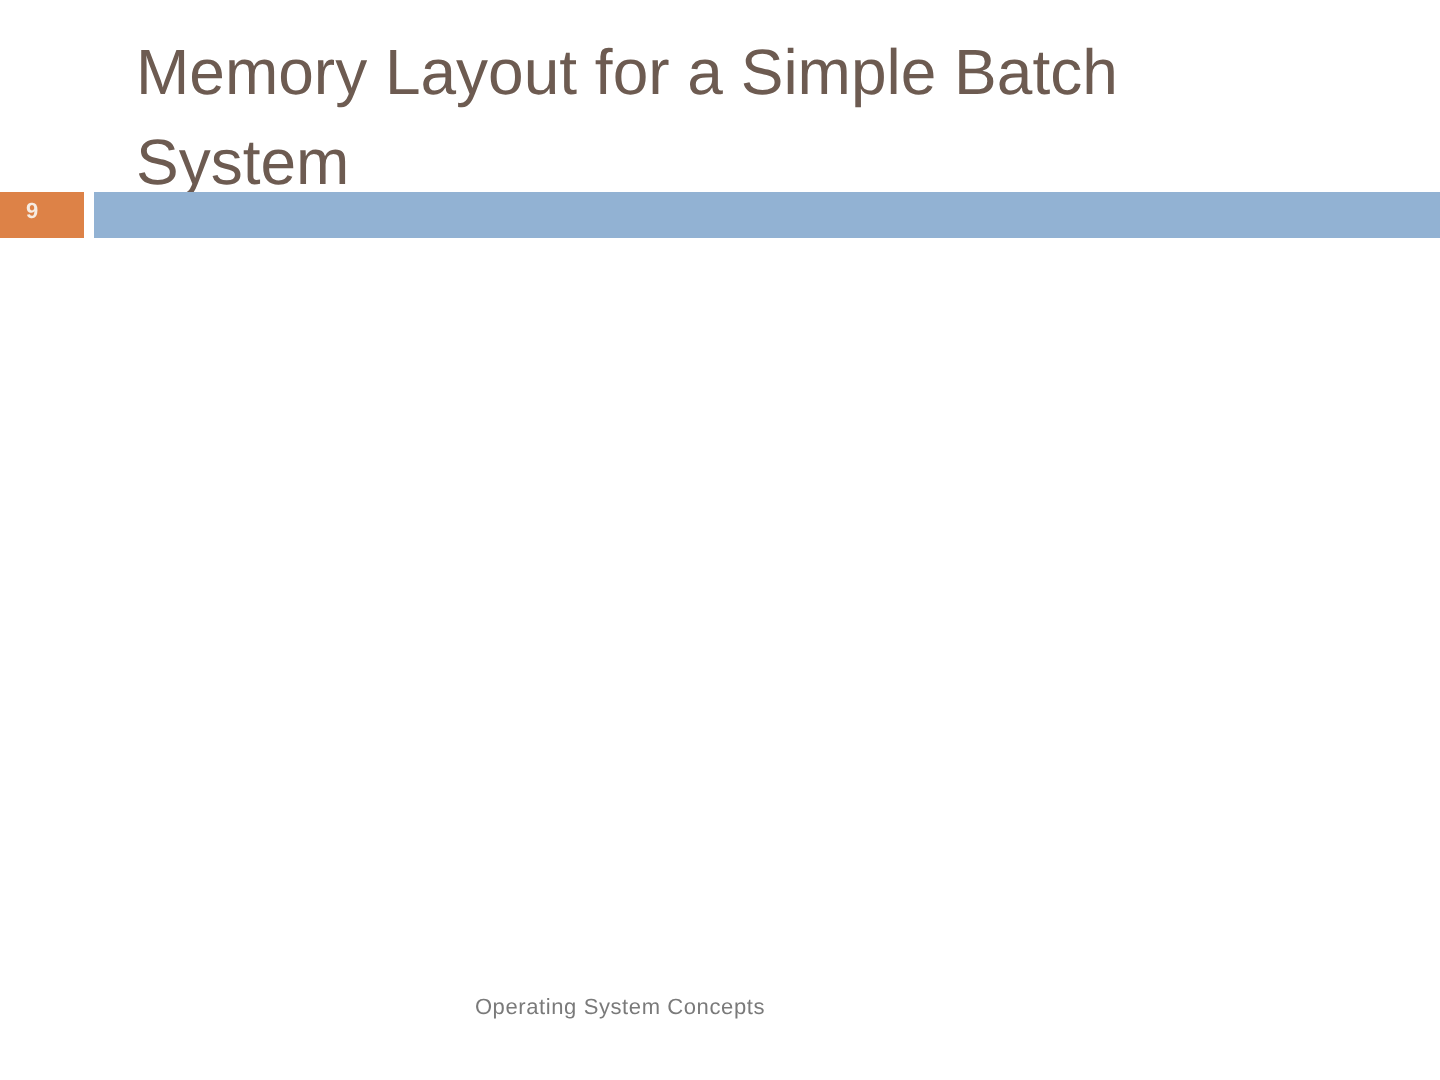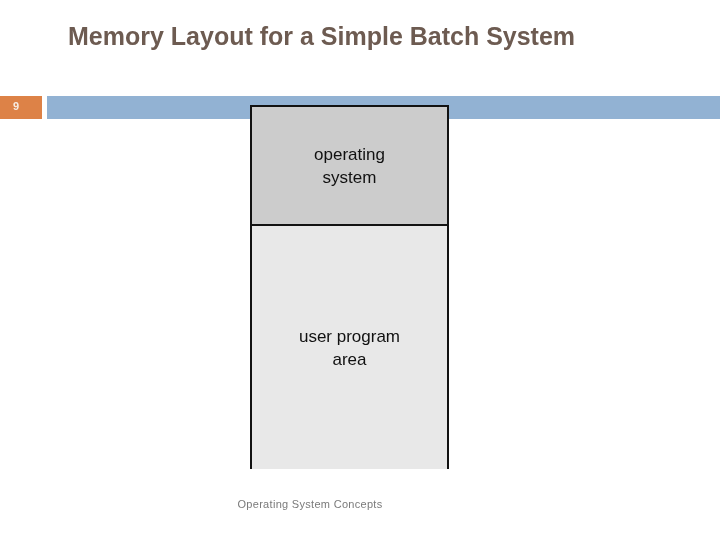--- a/index.html
+++ b/index.html
@@ -23,23 +23,23 @@
     background: #ffffff;
   }
 
   
   .title-block {
     position: absolute;
     left: 68px;
     top: 14px;
     width: 560px;
     color: #6d5b51;
-    font-size: 25px;
+    font-size: 32px;
     line-height: 45px;
-    font-weight: bold;
+    font-weight: normal;
     letter-spacing: 0px;
     white-space: pre-wrap;
   }
 
   
   .header-bar {
     position: absolute;
     left: 47px;
     top: 96px;
     width: 673px;
@@ -122,26 +122,16 @@
 <div class="slide">
 
   <div class="title-block">Memory Layout for a Simple Batch System</div>
 
   <div class="header-bar"></div>
 
   <div class="slide-number-badge">
     <span class="num">9</span>
   </div>
 
-  <div class="memory-diagram">
-    <div class="mem-region os">
-      <span class="mem-label">operating
-system</span>
-    </div>
-    <div class="mem-region user">
-      <span class="mem-label">user program
-area</span>
-    </div>
-  </div>
 
   <div class="footer-text">Operating System Concepts</div>
 
 </div>
 
 </body></html>

